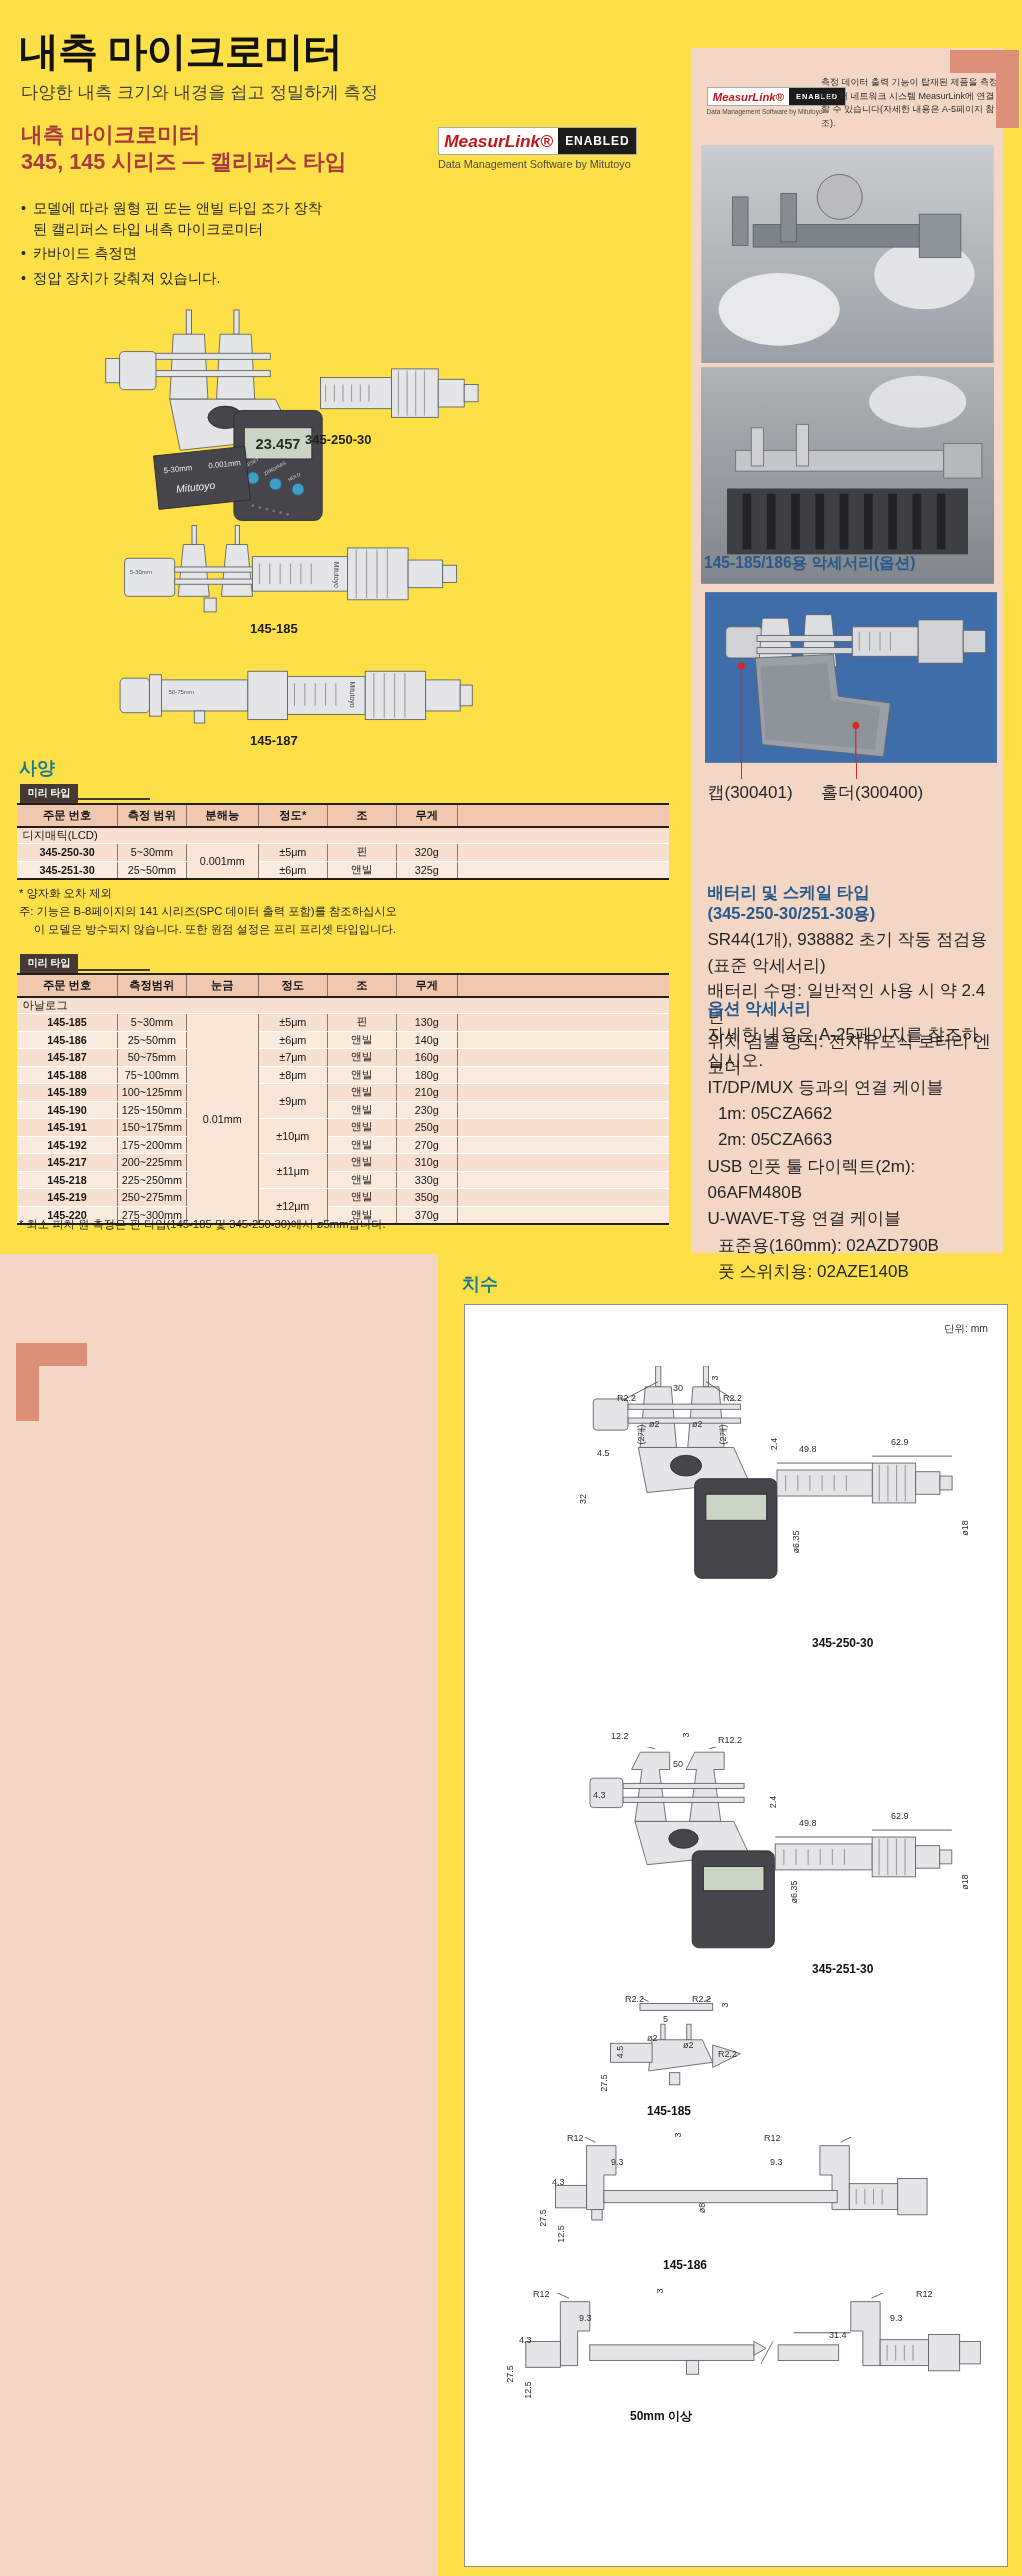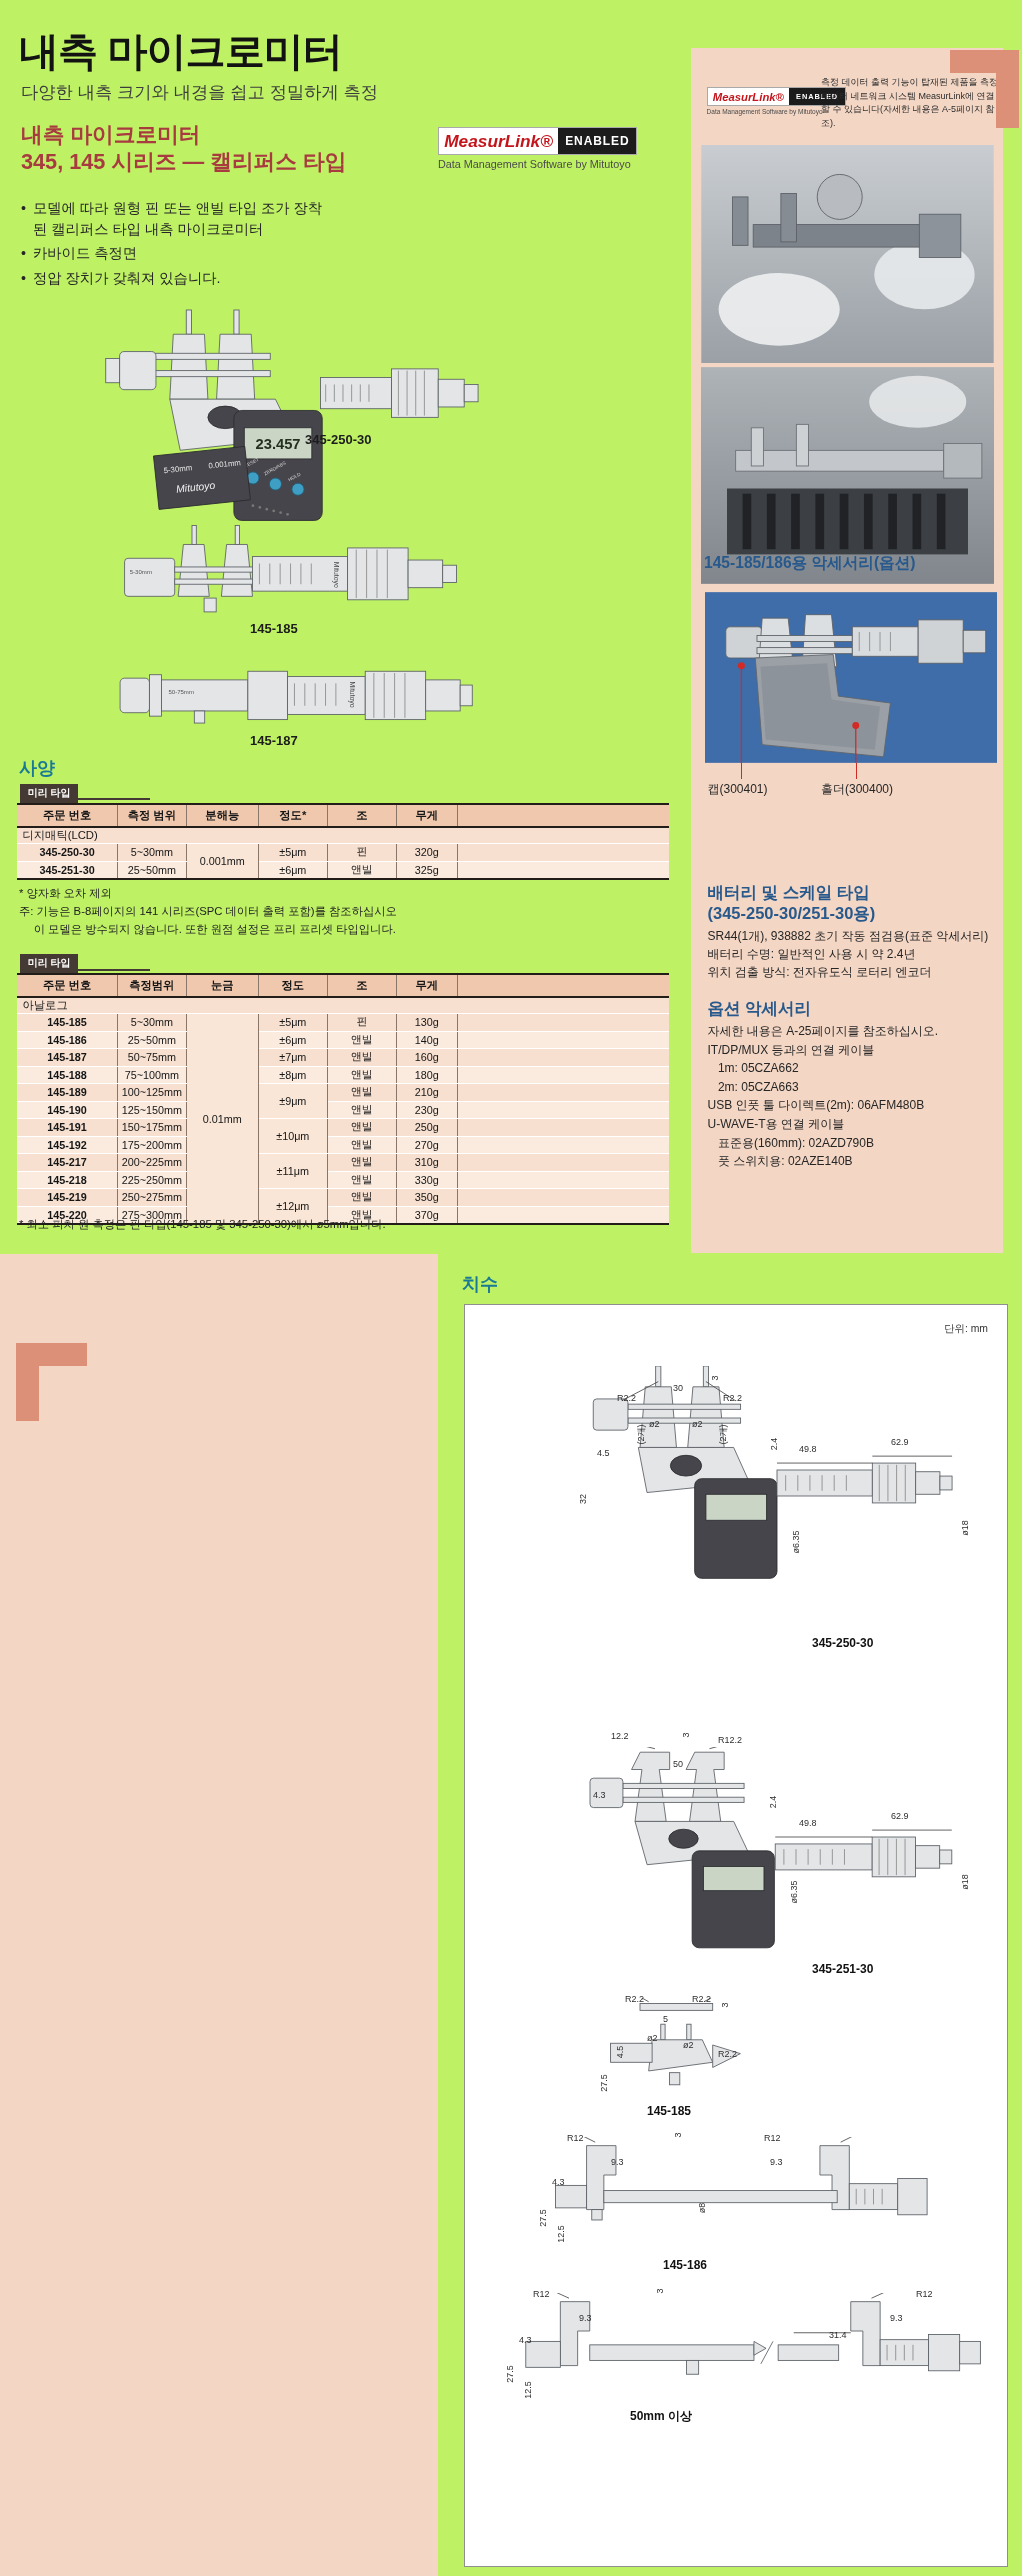--- a/index.html
+++ b/index.html
@@ -1,16 +1,16 @@
 <!DOCTYPE html>
 <html style="font-size:14px"><head>
 <meta charset="utf-8">
 <style>
   html,body{margin:0;padding:0;background:#fff;}
-  #page{position:relative;width:1023px;height:2576px;background:#bef264;overflow:hidden;
+  #page{position:relative;width:1023px;height:2576px;background:#fde047;overflow:hidden;
         font-family:"Liberation Sans","DejaVu Sans",sans-serif;color:#1c1c1c;}
   .abs{position:absolute;}
   
   .main-title{font-size:40px;font-weight:800;letter-spacing:-0.9px;color:#121212;}
   .subtitle{font-size:17.3px;color:#3d3d3d;}
   .series-heading{font-size:21.7px;font-weight:800;color:#a73b3f;line-height:1.25;}
   .teal-heading{font-size:18px;font-weight:800;color:#1a7a96;}
   .blue-heading{font-size:15.6px;font-weight:800;color:#28598c;}
   .blue-heading2{font-size:16.5px;font-weight:800;color:#28598c;line-height:1.25;}
   
@@ -35,21 +35,21 @@
                 border-right:0.9px solid #8a7668;border-bottom:1.7px solid #fff;height:16.5px;padding:0 1.7px;}
   table.spec .sp{border-right:none;}
   table.spec tr.alt td{background:#fbebdf;}
   table.spec td.merge{background:#f9e6d7;}
   table.spec tr.group td{background:#f7e0d0;text-align:left;font-size:11.3px;padding-left:5.2px;border-right:none;height:14px;}
   table.spec td.code{font-weight:700;}
   .notes{font-size:11.3px;line-height:1.6;color:#222;}
   .notes .indent{padding-left:14.7px;}
   
   #sidebar{background:#f3d6c4;}
-  .sb-text{font-size:12px;line-height:1.5;color:#262626;}
+  .sb-text{font-size:17px;line-height:1.5;color:#262626;}
   .sb-small{font-size:9px;line-height:1.5;color:#2c2c2c;}
   .corner{background:#dd9078;}
   .photo-frame{display:block;}
   .hang{padding-left:9.5px;text-indent:-9.5px;}
   
   #dim-panel{background:#fff;border:0.9px solid #8f8f8f;}
   .dim{position:absolute;font-size:9px;color:#2e2e2e;white-space:nowrap;}
   .dim.rot{transform:rotate(-90deg);}
   .dwg-label{position:absolute;font-size:12px;font-weight:700;color:#111;white-space:nowrap;}
   .unit-note{font-size:10.4px;color:#333;}

